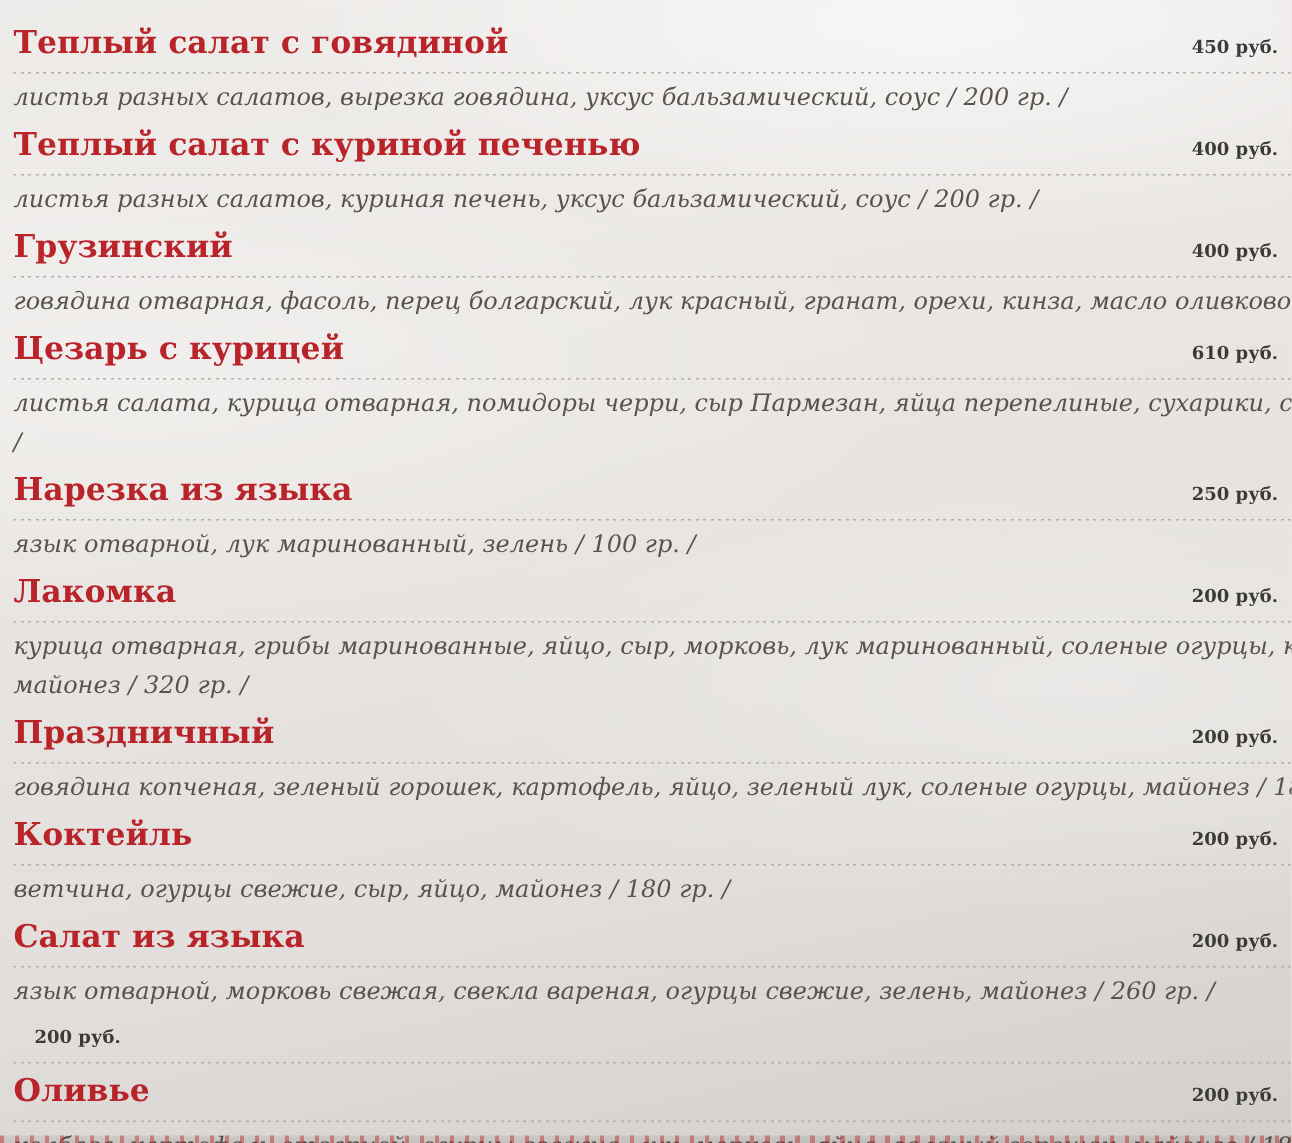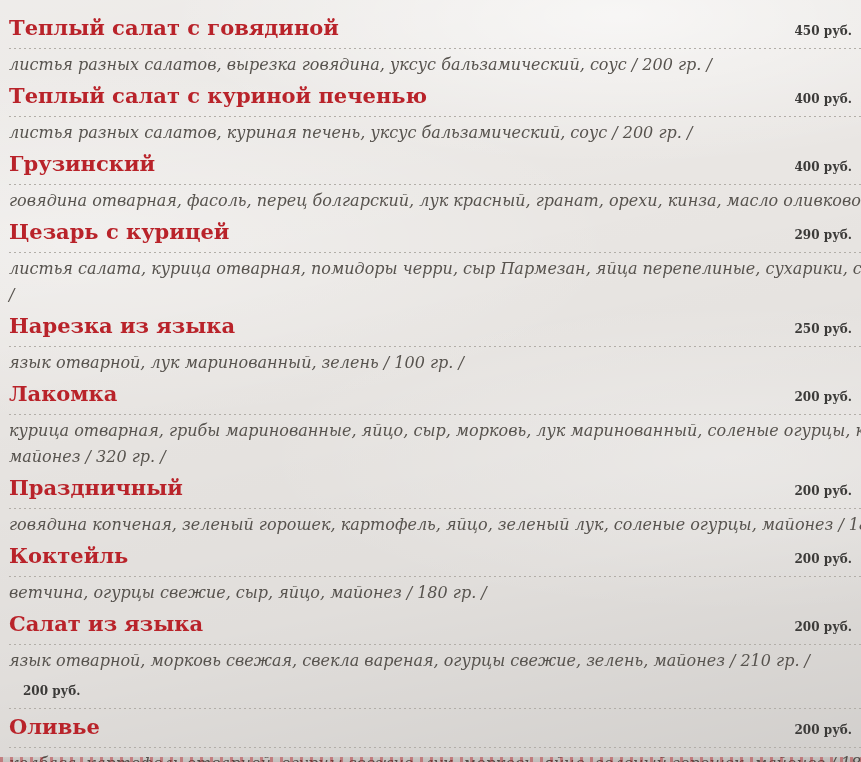--- a/index.html
+++ b/index.html
@@ -99,21 +99,21 @@
     </div>
     <div class="dotline"></div>
     <div class="desc">
         <span class="line">говядина отварная, фасоль, перец болгарский, лук красный, гранат, орехи, кинза, масло оливковое / 200 гр. /</span>
       </div>
   </div>
 
   <div class="item">
     <div class="head">
       <span class="title">Цезарь с курицей</span>
-      <span class="price">290 руб.</span>
+      <span class="price">610 руб.</span>
     </div>
     <div class="dotline"></div>
     <div class="desc">
         <span class="line">листья салата, курица отварная, помидоры черри, сыр Пармезан, яйца перепелиные, сухарики, соус / 180 гр.</span>
         <span class="line">/</span>
       </div>
   </div>
 
   <div class="item">
     <div class="head">
@@ -160,21 +160,21 @@
       </div>
   </div>
 
   <div class="item">
     <div class="head">
       <span class="title">Салат из языка</span>
       <span class="price">200 руб.</span>
     </div>
     <div class="dotline"></div>
     <div class="desc">
-        <span class="line">язык отварной, морковь свежая, свекла вареная, огурцы свежие, зелень, майонез / 210 гр. /</span>
+        <span class="line">язык отварной, морковь свежая, свекла вареная, огурцы свежие, зелень, майонез / 260 гр. /</span>
       </div>
   </div>
 
   <div class="item">
     <div class="head">
       <span class="price">200 руб.</span>
     </div>
     <div class="dotline"></div>
   </div>
 

